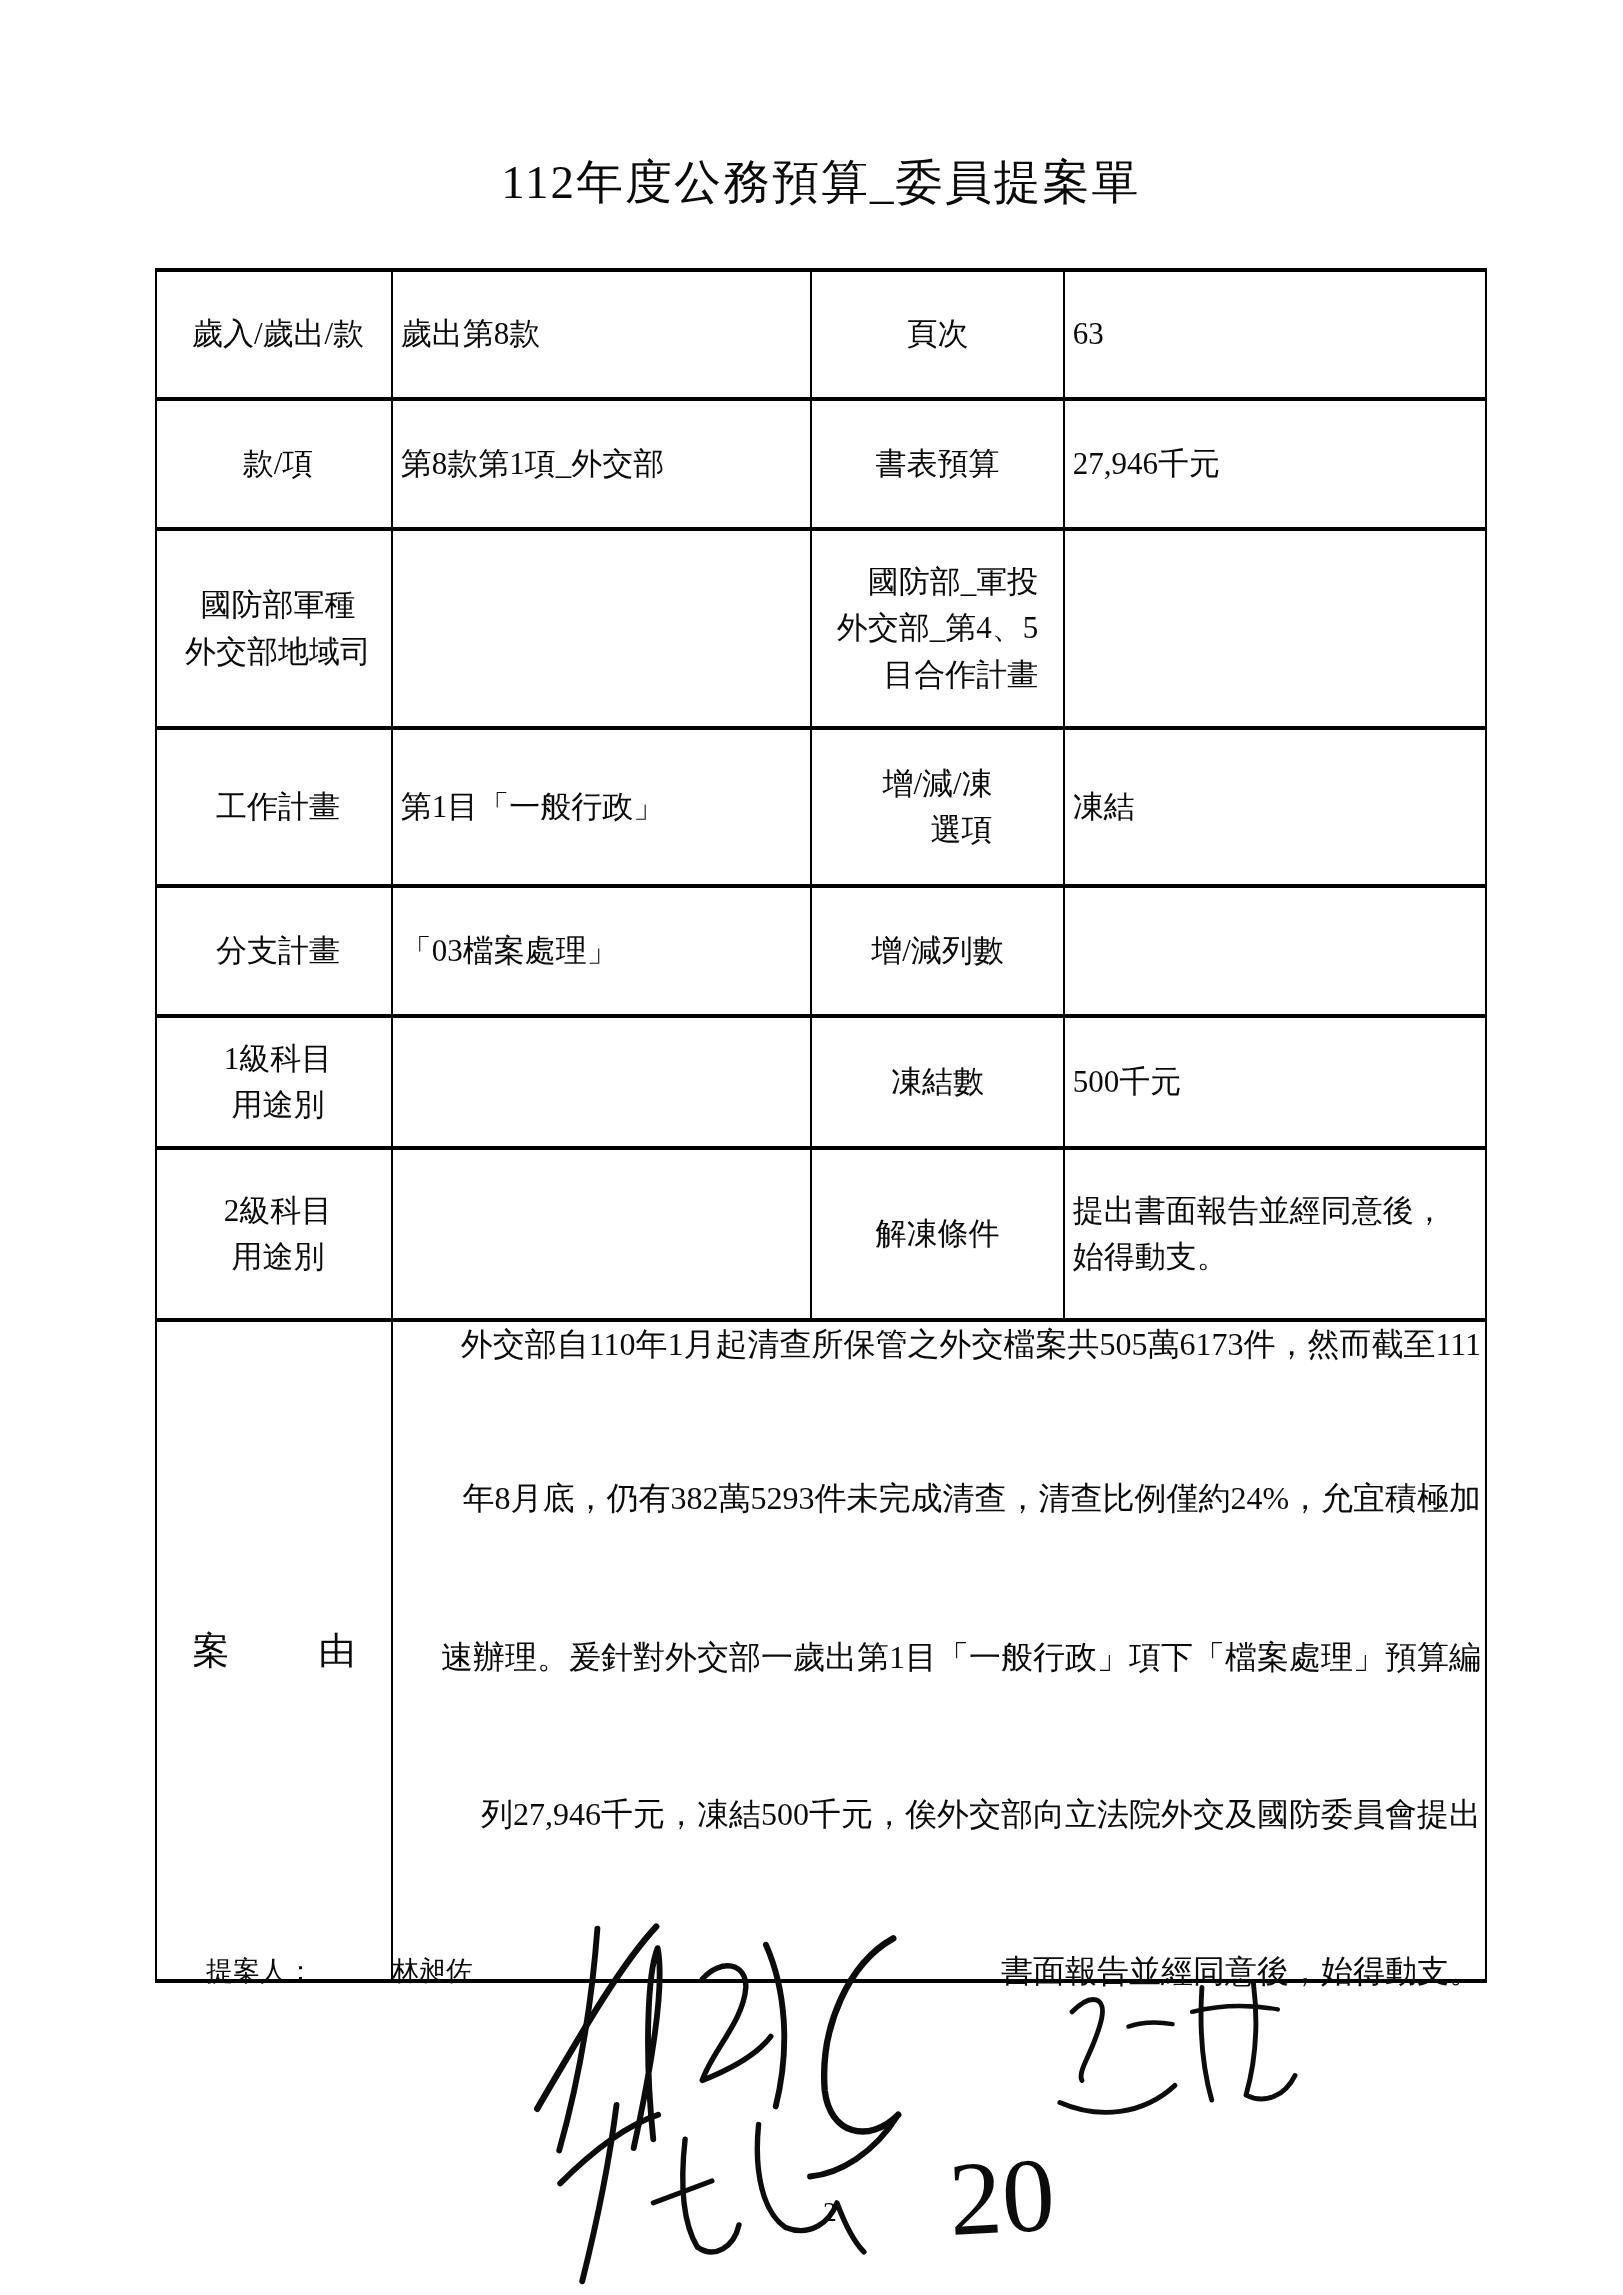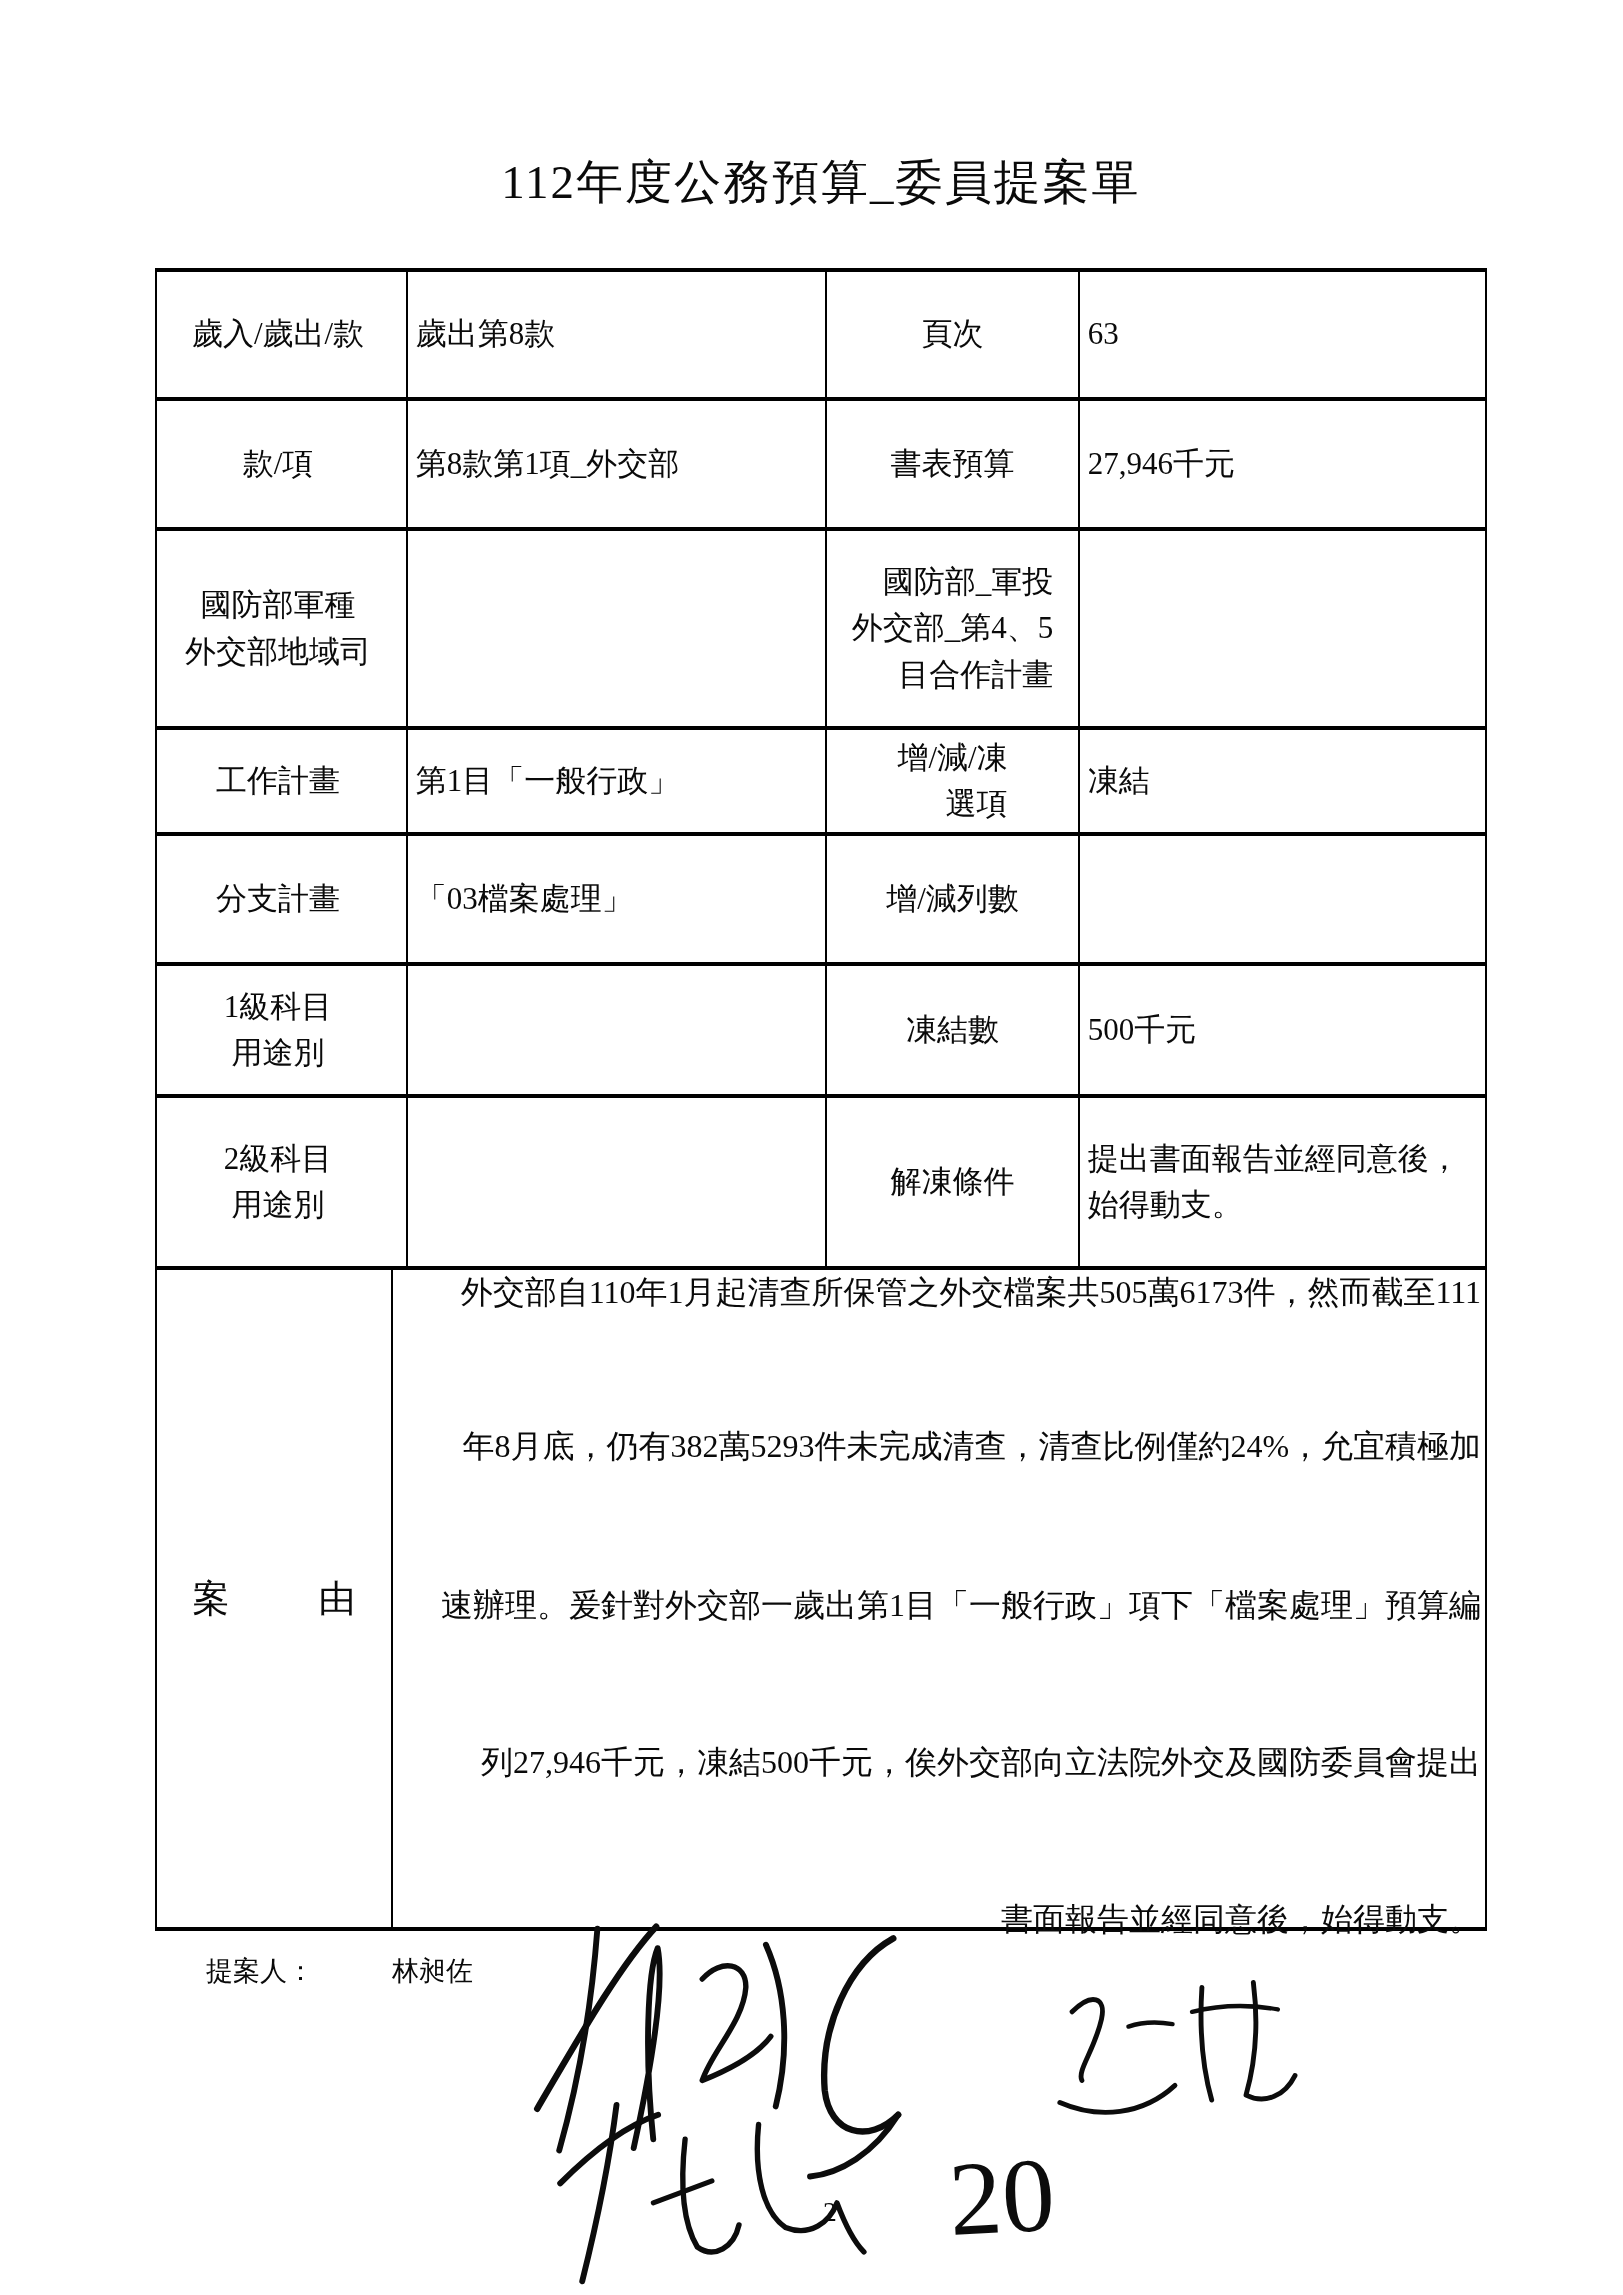--- a/index.html
+++ b/index.html
@@ -22,21 +22,21 @@
     border:4.9px solid #000; border-left-width:2.9px; border-right-width:2.9px;
     background:#fff;
   }
   .trow { display:flex; border-bottom:4.4px solid #000; }
   .trow:last-child { border-bottom:none; }
   .cell {
     display:flex; align-items:center; overflow:visible;
     font-size:31px; line-height:1.5; white-space:pre-line;
   }
   .c1 { width:234px; justify-content:center; text-align:center;padding-left:8px; }
-  .c2 { width:419px; border-left:2.5px solid #000; padding-left:7.8px;margin-left:15px; }
+  .c2 { width:419px; border-left:2.5px solid #000; padding-left:7.8px; }
   .c3 { width:253px; border-left:2.5px solid #000; justify-content:center; text-align:right; }
   .c4 { flex:1; border-left:2.5px solid #000; padding-left:7.8px; }
 
   .case-label-cell { width:234px; display:flex; align-items:center; justify-content:center; }
   .case-label { font-size:37px; letter-spacing:2.4em; margin-right:-2.4em; white-space:nowrap; }
   .case-content {
     flex:1; border-left:2.5px solid #000; position:relative;
     font-size:32px; line-height:1.35;text-align:right;
   }
   .case-line { position:absolute; left:6.9px; right:3.9px; white-space:nowrap; }
@@ -83,21 +83,21 @@
     <div class="trow" style="height:199px">
       <div class="cell c1">國防部軍種
 外交部地域司</div>
       <div class="cell c2"></div>
       <div class="cell c3">國防部_軍投
 外交部_第4、5
 目合作計畫</div>
       <div class="cell c4"></div>
     </div>
 
-    <div class="trow" style="height:106px">
+    <div class="trow" style="height:158px">
       <div class="cell c1">工作計畫</div>
       <div class="cell c2">第1目「一般行政」</div>
       <div class="cell c3">增/減/凍
 選項</div>
       <div class="cell c4">凍結</div>
     </div>
 
     <div class="trow" style="height:130px">
       <div class="cell c1">分支計畫</div>
       <div class="cell c2">「03檔案處理」</div>

